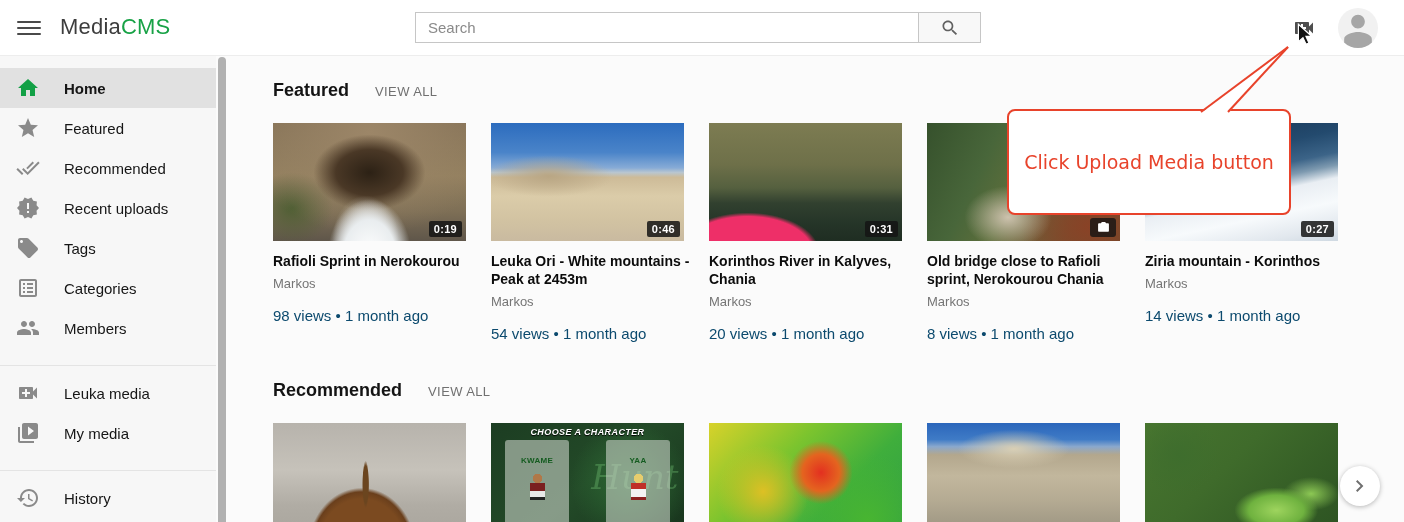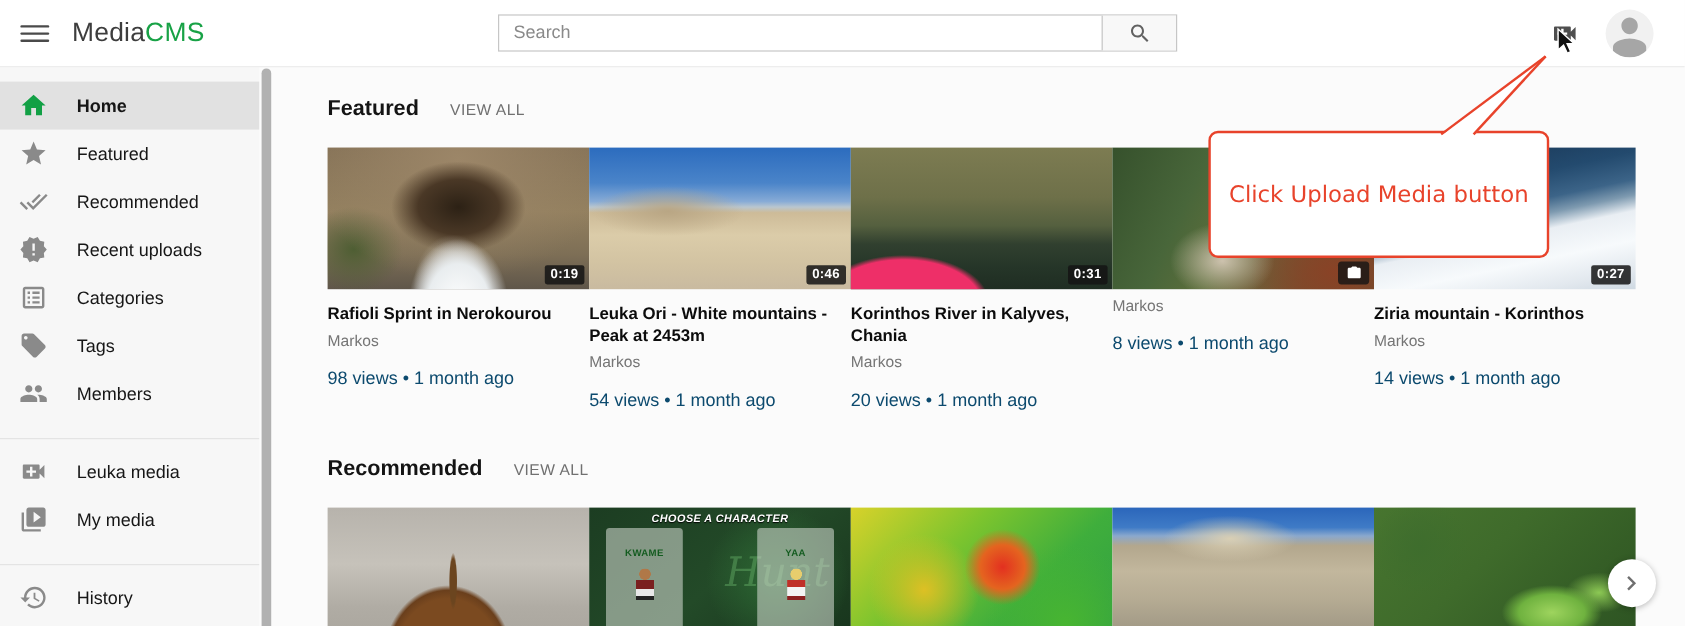--- a/index.html
+++ b/index.html
@@ -40,21 +40,21 @@
 
   
   .main{position:absolute;left:273px;top:56px;width:1086px;height:466px}
   .section{position:absolute;left:0;width:1086px}
   .sec-feat{top:24px}.sec-reco{top:324px}
   .sechead{display:flex;align-items:baseline;gap:26px;height:22px}
   .sectitle{font-size:18px;font-weight:bold;color:#141414}
   .viewall{font-size:13px;color:#707070;letter-spacing:.4px;cursor:pointer}
   .cards{display:flex;gap:7px;margin-top:21px}
   .card{width:211px}
-  .thumb{width:218px;height:118px;position:relative;cursor:pointer;overflow:hidden;background:#ddd}
+  .thumb{width:193px;height:118px;position:relative;cursor:pointer;overflow:hidden;background:#ddd}
   .dur{position:absolute;right:4px;bottom:4px;background:rgba(20,20,20,.85);color:#fff;
     font-size:11px;font-weight:bold;padding:2px 5px;border-radius:2px;letter-spacing:.3px}
   .cambadge{position:absolute;right:4px;bottom:4px;background:rgba(20,20,20,.8);
     width:26px;height:19px;border-radius:3px;display:flex;align-items:center;justify-content:center}
   .ctitle{margin-top:11px;font-size:14px;font-weight:bold;color:#0c0c0c;line-height:18px;cursor:pointer}
   .cauthor{margin-top:6px;font-size:13px;color:#757575;cursor:pointer}
   .cmeta{margin-top:16px;font-size:15px;color:#0c4a6e}
 
   
   .t-f1{background:
@@ -179,29 +179,29 @@
     <span class="lbl">Recommended</span>
   </div>
   <div class="sitem">
     <svg width="24" height="24" viewBox="0 0 24 24" fill="#8a8a8a">
         <path d="M23 12l-2.44-2.79.34-3.69-3.61-.82-1.89-3.2L12 2.96 8.6 1.5 6.71 4.69 3.1 5.5l.34 3.7L1 12l2.44 2.79-.34 3.7 3.61.82L8.6 22.5l3.4-1.47 3.4 1.46 1.89-3.19 3.61-.82-.34-3.69L23 12zm-10 5h-2v-2h2v2zm0-4h-2V7h2v6z"></path>
       </svg>
     <span class="lbl">Recent uploads</span>
   </div>
   <div class="sitem">
     <svg width="24" height="24" viewBox="0 0 24 24" fill="#8a8a8a">
+        <path d="M21.41 11.58l-9-9C12.05 2.22 11.55 2 11 2H4c-1.1 0-2 .9-2 2v7c0 .55.22 1.05.59 1.42l9 9c.36.36.86.58 1.41.58.55 0 1.05-.22 1.41-.59l7-7c.37-.36.59-.86.59-1.41 0-.55-.23-1.06-.59-1.42zM5.5 7C4.67 7 4 6.33 4 5.5S4.67 4 5.5 4 7 4.67 7 5.5 6.33 7 5.5 7z"></path>
+      </svg>
+    <span class="lbl">Tags</span>
+  </div>
+  <div class="sitem">
+    <svg width="24" height="24" viewBox="0 0 24 24" fill="#8a8a8a">
         <path d="M19 5v14H5V5h14m0-2H5c-1.1 0-2 .9-2 2v14c0 1.1.9 2 2 2h14c1.1 0 2-.9 2-2V5c0-1.1-.9-2-2-2zm-8 4h6v2h-6V7zm0 4h6v2h-6v-2zm0 4h6v2h-6v-2zM7 7h2v2H7V7zm0 4h2v2H7v-2zm0 4h2v2H7v-2z"></path>
       </svg>
     <span class="lbl">Categories</span>
-  </div>
-  <div class="sitem">
-    <svg width="24" height="24" viewBox="0 0 24 24" fill="#8a8a8a">
-        <path d="M21.41 11.58l-9-9C12.05 2.22 11.55 2 11 2H4c-1.1 0-2 .9-2 2v7c0 .55.22 1.05.59 1.42l9 9c.36.36.86.58 1.41.58.55 0 1.05-.22 1.41-.59l7-7c.37-.36.59-.86.59-1.41 0-.55-.23-1.06-.59-1.42zM5.5 7C4.67 7 4 6.33 4 5.5S4.67 4 5.5 4 7 4.67 7 5.5 6.33 7 5.5 7z"></path>
-      </svg>
-    <span class="lbl">Tags</span>
   </div>
   <div class="sitem">
     <svg width="24" height="24" viewBox="0 0 24 24" fill="#8a8a8a">
         <path d="M16 11c1.66 0 2.99-1.34 2.99-3S17.66 5 16 5c-1.66 0-3 1.34-3 3s1.34 3 3 3zm-8 0c1.66 0 2.99-1.34 2.99-3S9.66 5 8 5C6.34 5 5 6.34 5 8s1.34 3 3 3zm0 2c-2.33 0-7 1.17-7 3.5V19h14v-2.5c0-2.33-4.67-3.5-7-3.5zm8 0c-.29 0-.62.02-.97.05 1.16.84 1.97 1.97 1.97 3.45V19h6v-2.5c0-2.33-4.67-3.5-7-3.5z"></path>
       </svg>
     <span class="lbl">Members</span>
   </div>
   <div class="sdiv"></div>
   <div class="sitem">
     <svg width="24" height="24" viewBox="0 0 24 24" fill="#8a8a8a">
@@ -258,20 +258,21 @@
         <div class="cmeta">20 views • 1 month ago</div>
       </div>
       <div class="card">
         <div class="thumb t-f4">
           <span class="cambadge">
             <svg width="13" height="13" viewBox="0 0 24 24" fill="#fff">
                 <path d="M12 15.2c1.77 0 3.2-1.43 3.2-3.2S13.77 8.8 12 8.8 8.8 10.23 8.8 12s1.43 3.2 3.2 3.2zM9 2L7.17 4H4c-1.1 0-2 .9-2 2v12c0 1.1.9 2 2 2h16c1.1 0 2-.9 2-2V6c0-1.1-.9-2-2-2h-3.17L15 2H9z"></path>
               </svg>
           </span>
         </div>
+        <div class="ctitle">Old bridge close to Rafioli sprint, Nerokourou Chania</div>
         <div class="cauthor">Markos</div>
         <div class="cmeta">8 views • 1 month ago</div>
       </div>
       <div class="card">
         <div class="thumb t-f5">
           <span class="dur">0:27</span>
         </div>
         <div class="ctitle">Ziria mountain - Korinthos</div>
         <div class="cauthor">Markos</div>
         <div class="cmeta">14 views • 1 month ago</div>

